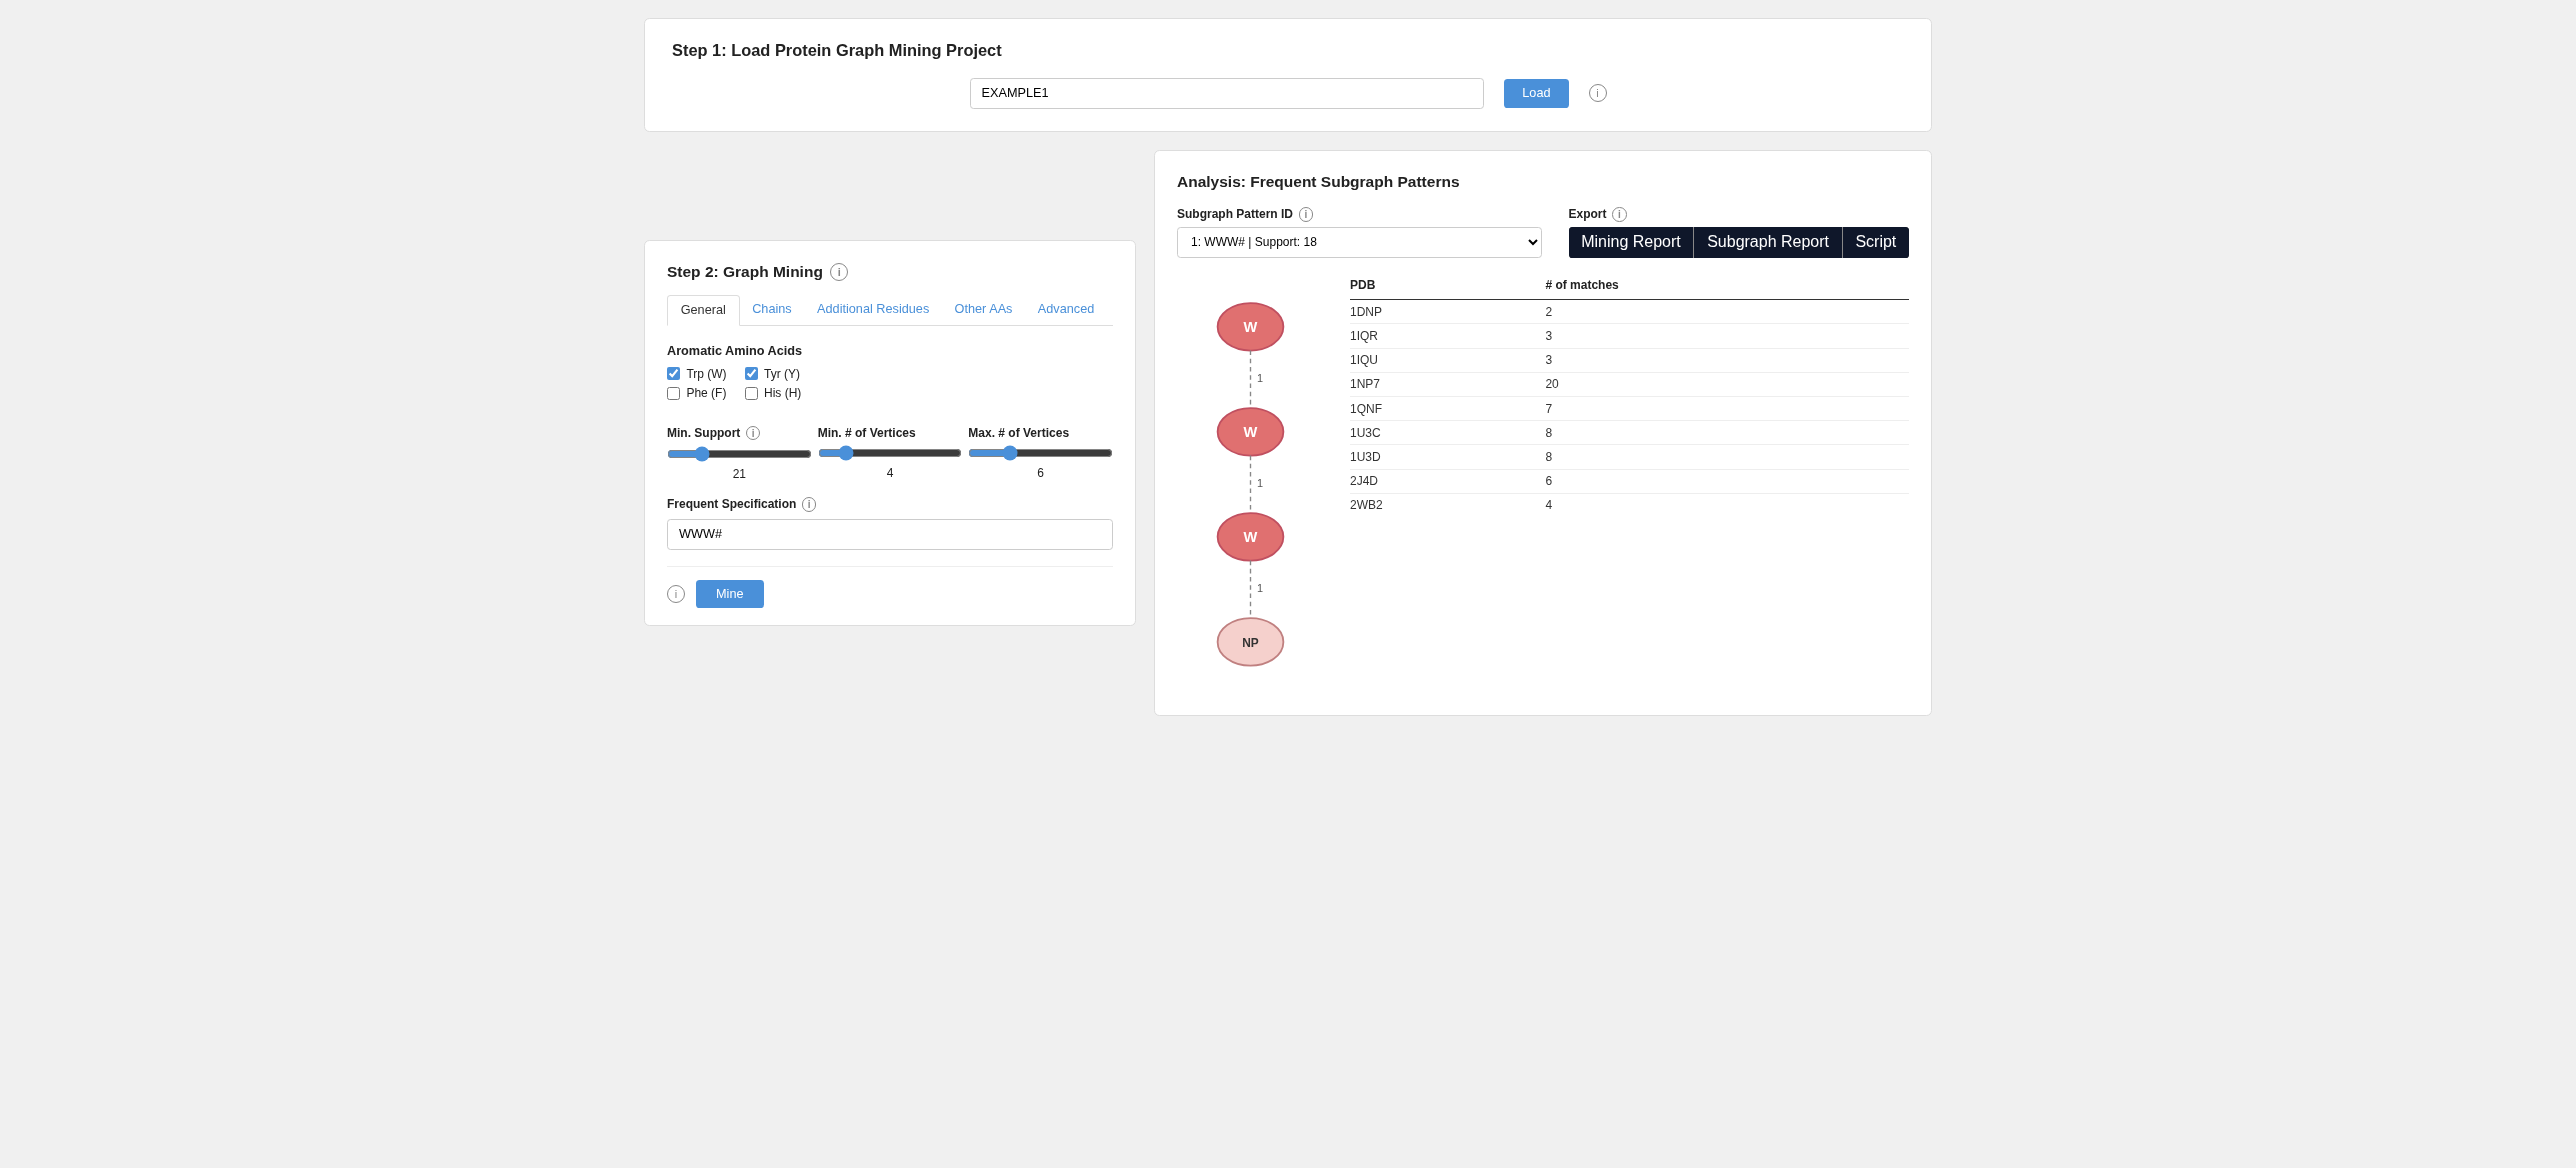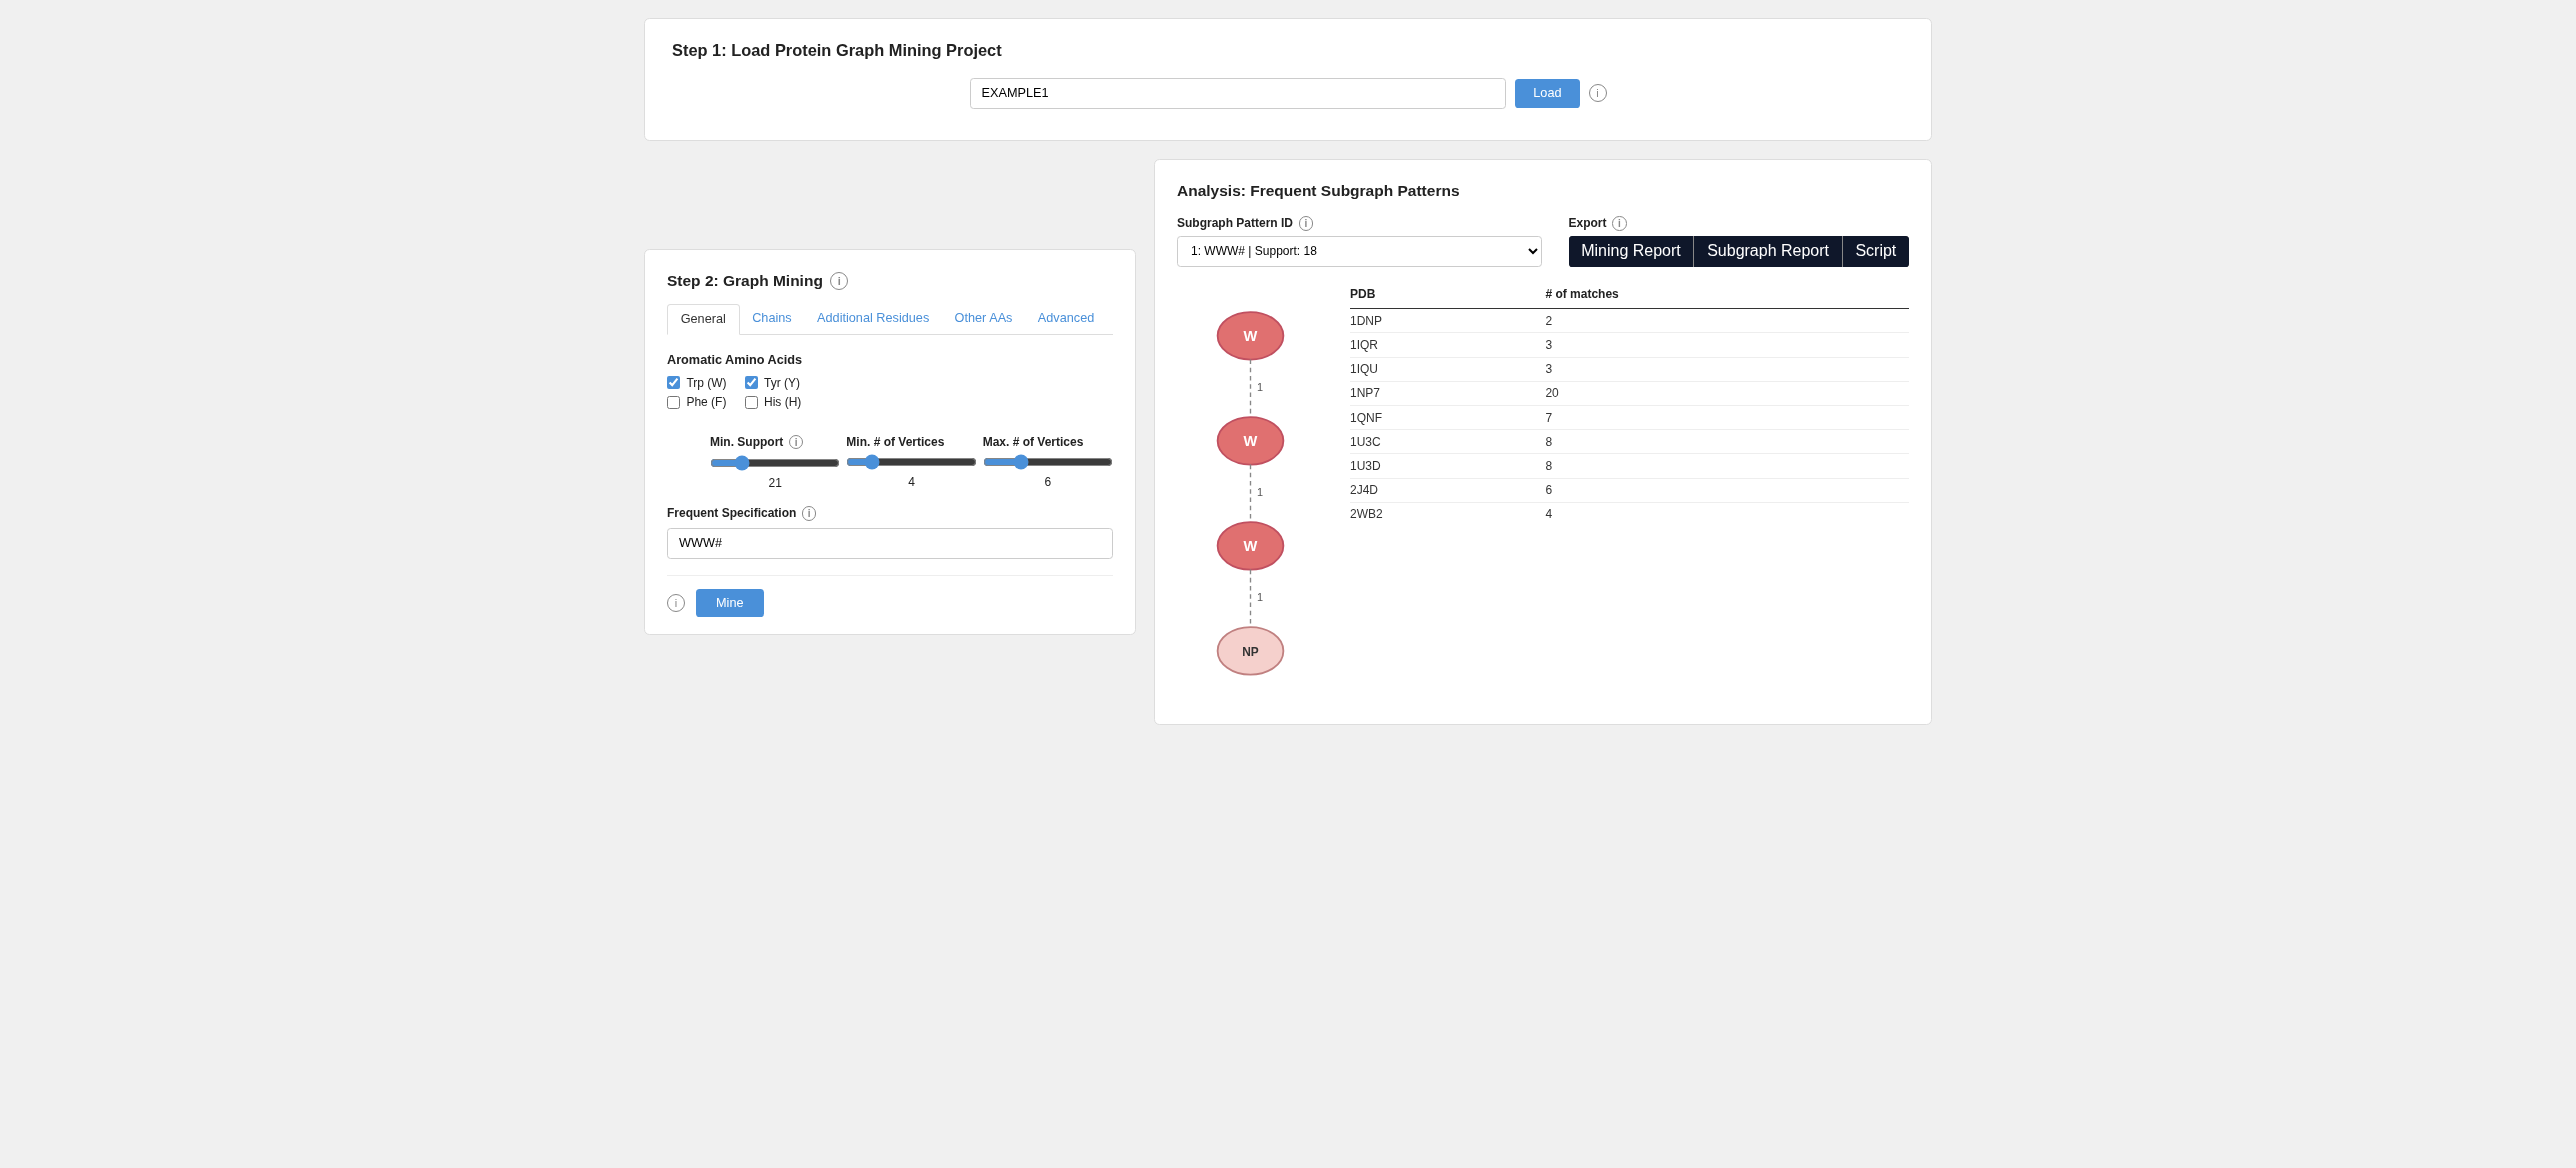--- a/index.html
+++ b/index.html
@@ -25,23 +25,23 @@
       margin-bottom: 18px;
     }
     .step1-card h2 {
       font-size: 16.4px;
       font-weight: 600;
       margin-bottom: 18px;
     }
     .step1-input-row {
       display: flex;
       align-items: center;
-      gap: 9px;
+      gap: 20px;
       max-width: 637px;
-      margin: 9px auto;
+      margin: 0 auto;
     }
     .step1-input {
       flex: 1;
       border: 0.9px solid #ccc;
       border-radius: 3.6px;
       padding: 7.3px 11px;
       font-size: 12.7px;
       outline: none;
     }
     .btn-load {
@@ -145,21 +145,20 @@
       cursor: pointer;
     }
     input[type="radio"]:checked { accent-color: #4a90d9; }
     input[type="checkbox"]:checked { accent-color: #4a90d9; }
 
     
     .sliders-row {
       display: flex;
       gap: 6px;
       margin-bottom: 16.4px;
-      margin-left: 43px;
     }
     .slider-group {
       flex: 1;
     }
     .slider-group label {
       font-weight: 700;
       font-size: 12px;
       display: flex;
       align-items: center;
       gap: 5.5px;

